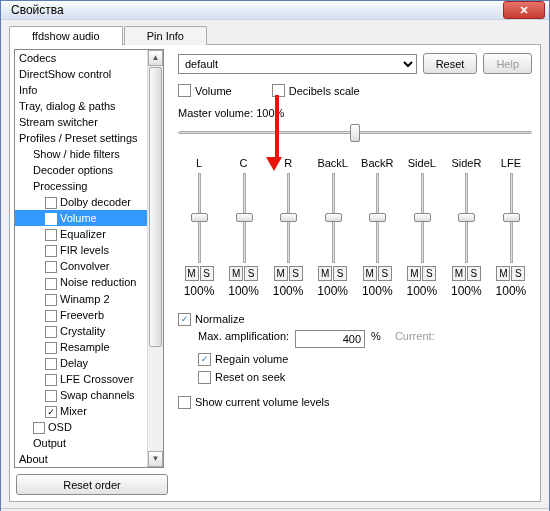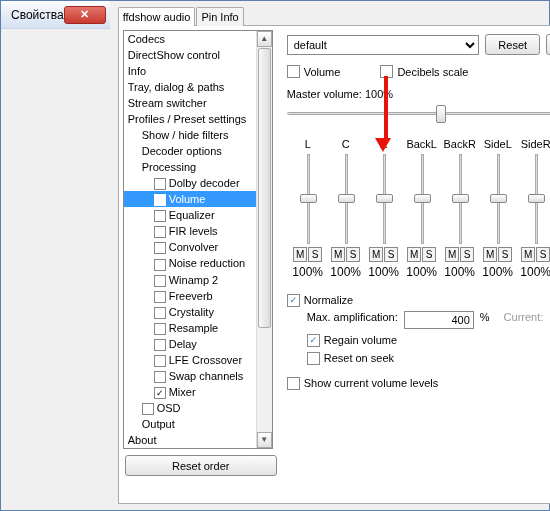--- a/index.html
+++ b/index.html
@@ -1,23 +1,23 @@
 <!DOCTYPE html>
 <html><head>
 <meta charset="utf-8">
 <style>
 *{box-sizing:border-box;margin:0;padding:0;font-family:Tahoma,Arial,sans-serif;font-size:11px;color:#000}
 body{background:#fff;width:550px;height:511px;overflow:hidden}
-.window{width:550px;height:511px;border:1px solid #5a7fb0;background:#f0f0f0;display:flex;}
+.window{width:550px;height:511px;border:1px solid #5a7fb0;background:#f0f0f0;display:flex;flex-direction:column}
 .titlebar{height:28px;background:linear-gradient(#fdfdfe,#e8eef7 45%,#d5e1f2);display:flex;align-items:center;padding:0 4px 0 10px;border-bottom:1px solid #c8d5e8}
 .titlebar .title{flex:1;font-size:12px}
 .close-btn{width:42px;height:18px;background:linear-gradient(#e5746b,#c83b2f);border:1px solid #a02820;border-radius:3px;display:flex;align-items:center;justify-content:center;color:#fff;font-weight:bold;cursor:pointer;font-size:11px}
 .body{flex:1;padding:6px 8px;display:flex;flex-direction:column}
 .tabs{display:flex;gap:1px;margin-bottom:-1px;z-index:1}
-.tab{padding:3px 4px;background:#f3f3f3;border:1px solid #aaa;border-bottom:none;border-radius:2px 2px 0 0;cursor:pointer}
+.tab{padding:3px 22px;background:#f3f3f3;border:1px solid #aaa;border-bottom:none;border-radius:2px 2px 0 0;cursor:pointer}
 .tab.active{background:#fff;position:relative}
 .main{flex:1;border:1px solid #aaa;background:#fff;display:flex;padding:4px 6px 4px 4px;gap:6px}
 .tree{width:150px;border:1px solid #888;background:#fff;overflow-y:auto;overflow-x:hidden;position:relative}
 .tree-item{padding:1px 12px 1px 4px;white-space:nowrap;cursor:pointer;line-height:14px}
 .tree-item.sub{padding-left:18px}
 .tree-item.sub2{padding-left:30px}
 .tree-item.selected{background:#3399ff;color:#fff}
 .tree-item.selected *{color:#fff}
 .cb{display:inline-block;width:12px;height:12px;border:1px solid #888;background:#fff;margin-right:3px;vertical-align:middle;text-align:center;line-height:10px;font-size:9px}
 .cb.checked::before{content:"✓";color:#000}

